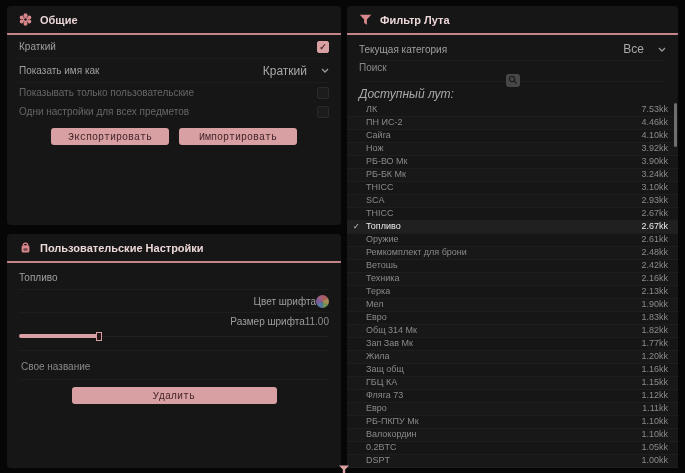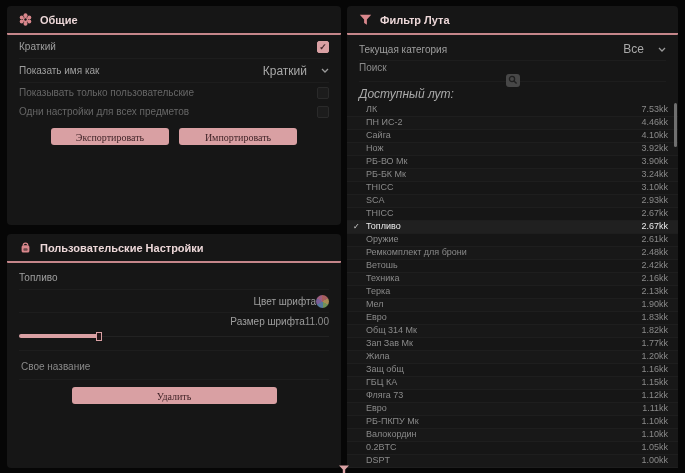--- a/index.html
+++ b/index.html
@@ -20,21 +20,21 @@
   
   .g-row{display:flex;align-items:center;justify-content:space-between;font-size:10px;color:#9f9f9f;border-bottom:1px solid #1d1d1d;}
   .g-row.tall{height:23px;}
   .g-row.short{height:19px;border-bottom:none;}
   .g-row.dim{color:#666666;}
   .cb{width:12px;height:12px;border-radius:2px;background:#242424;border:1px solid #343434;box-sizing:border-box;}
   .cb.on{background:#d9a0a3;border-color:#d9a0a3;color:#45262a;font-size:9px;line-height:11px;text-align:center;font-weight:bold;}
   .cb.dimbox{background:#1c1c1c;border-color:#2a2a2a;}
   .select{display:flex;align-items:center;gap:14px;color:#a9a9a9;font-size:12px;cursor:pointer;}
   .btn-row{display:flex;justify-content:center;gap:10px;margin-top:7px;}
-  .btn{background:#d9a0a3;color:#412428;font-size:10px;border:none;border-radius:3px;height:17px;line-height:17px;text-align:center;cursor:pointer;font-family:Liberation Serif, serif;}
+  .btn{background:#d9a0a3;color:#412428;font-size:10px;border:none;border-radius:3px;height:17px;line-height:17px;text-align:center;cursor:pointer;font-family:Liberation Mono, monospace;}
   .btn.half{width:118px;}
   .btn.wide{width:205px;}
 
   
   .item-label{font-size:10px;color:#9f9f9f;padding:9px 0 6px 0;}
   .c-row{display:flex;align-items:center;justify-content:flex-end;font-size:10px;color:#9f9f9f;border-top:1px solid #1d1d1d;}
   .c-row.r1{height:22px;}
   .c-row.r2{height:17px;border-top:1px solid #1d1d1d;}
   .wheel{width:13px;height:13px;border-radius:50%;cursor:pointer;opacity:.85;
     background:conic-gradient(#c06a6a 0 60deg,#bfa05f 60deg 120deg,#7fa763 120deg 180deg,#5f87b3 180deg 240deg,#8a6bb0 240deg 300deg,#b56a93 300deg 360deg);}

